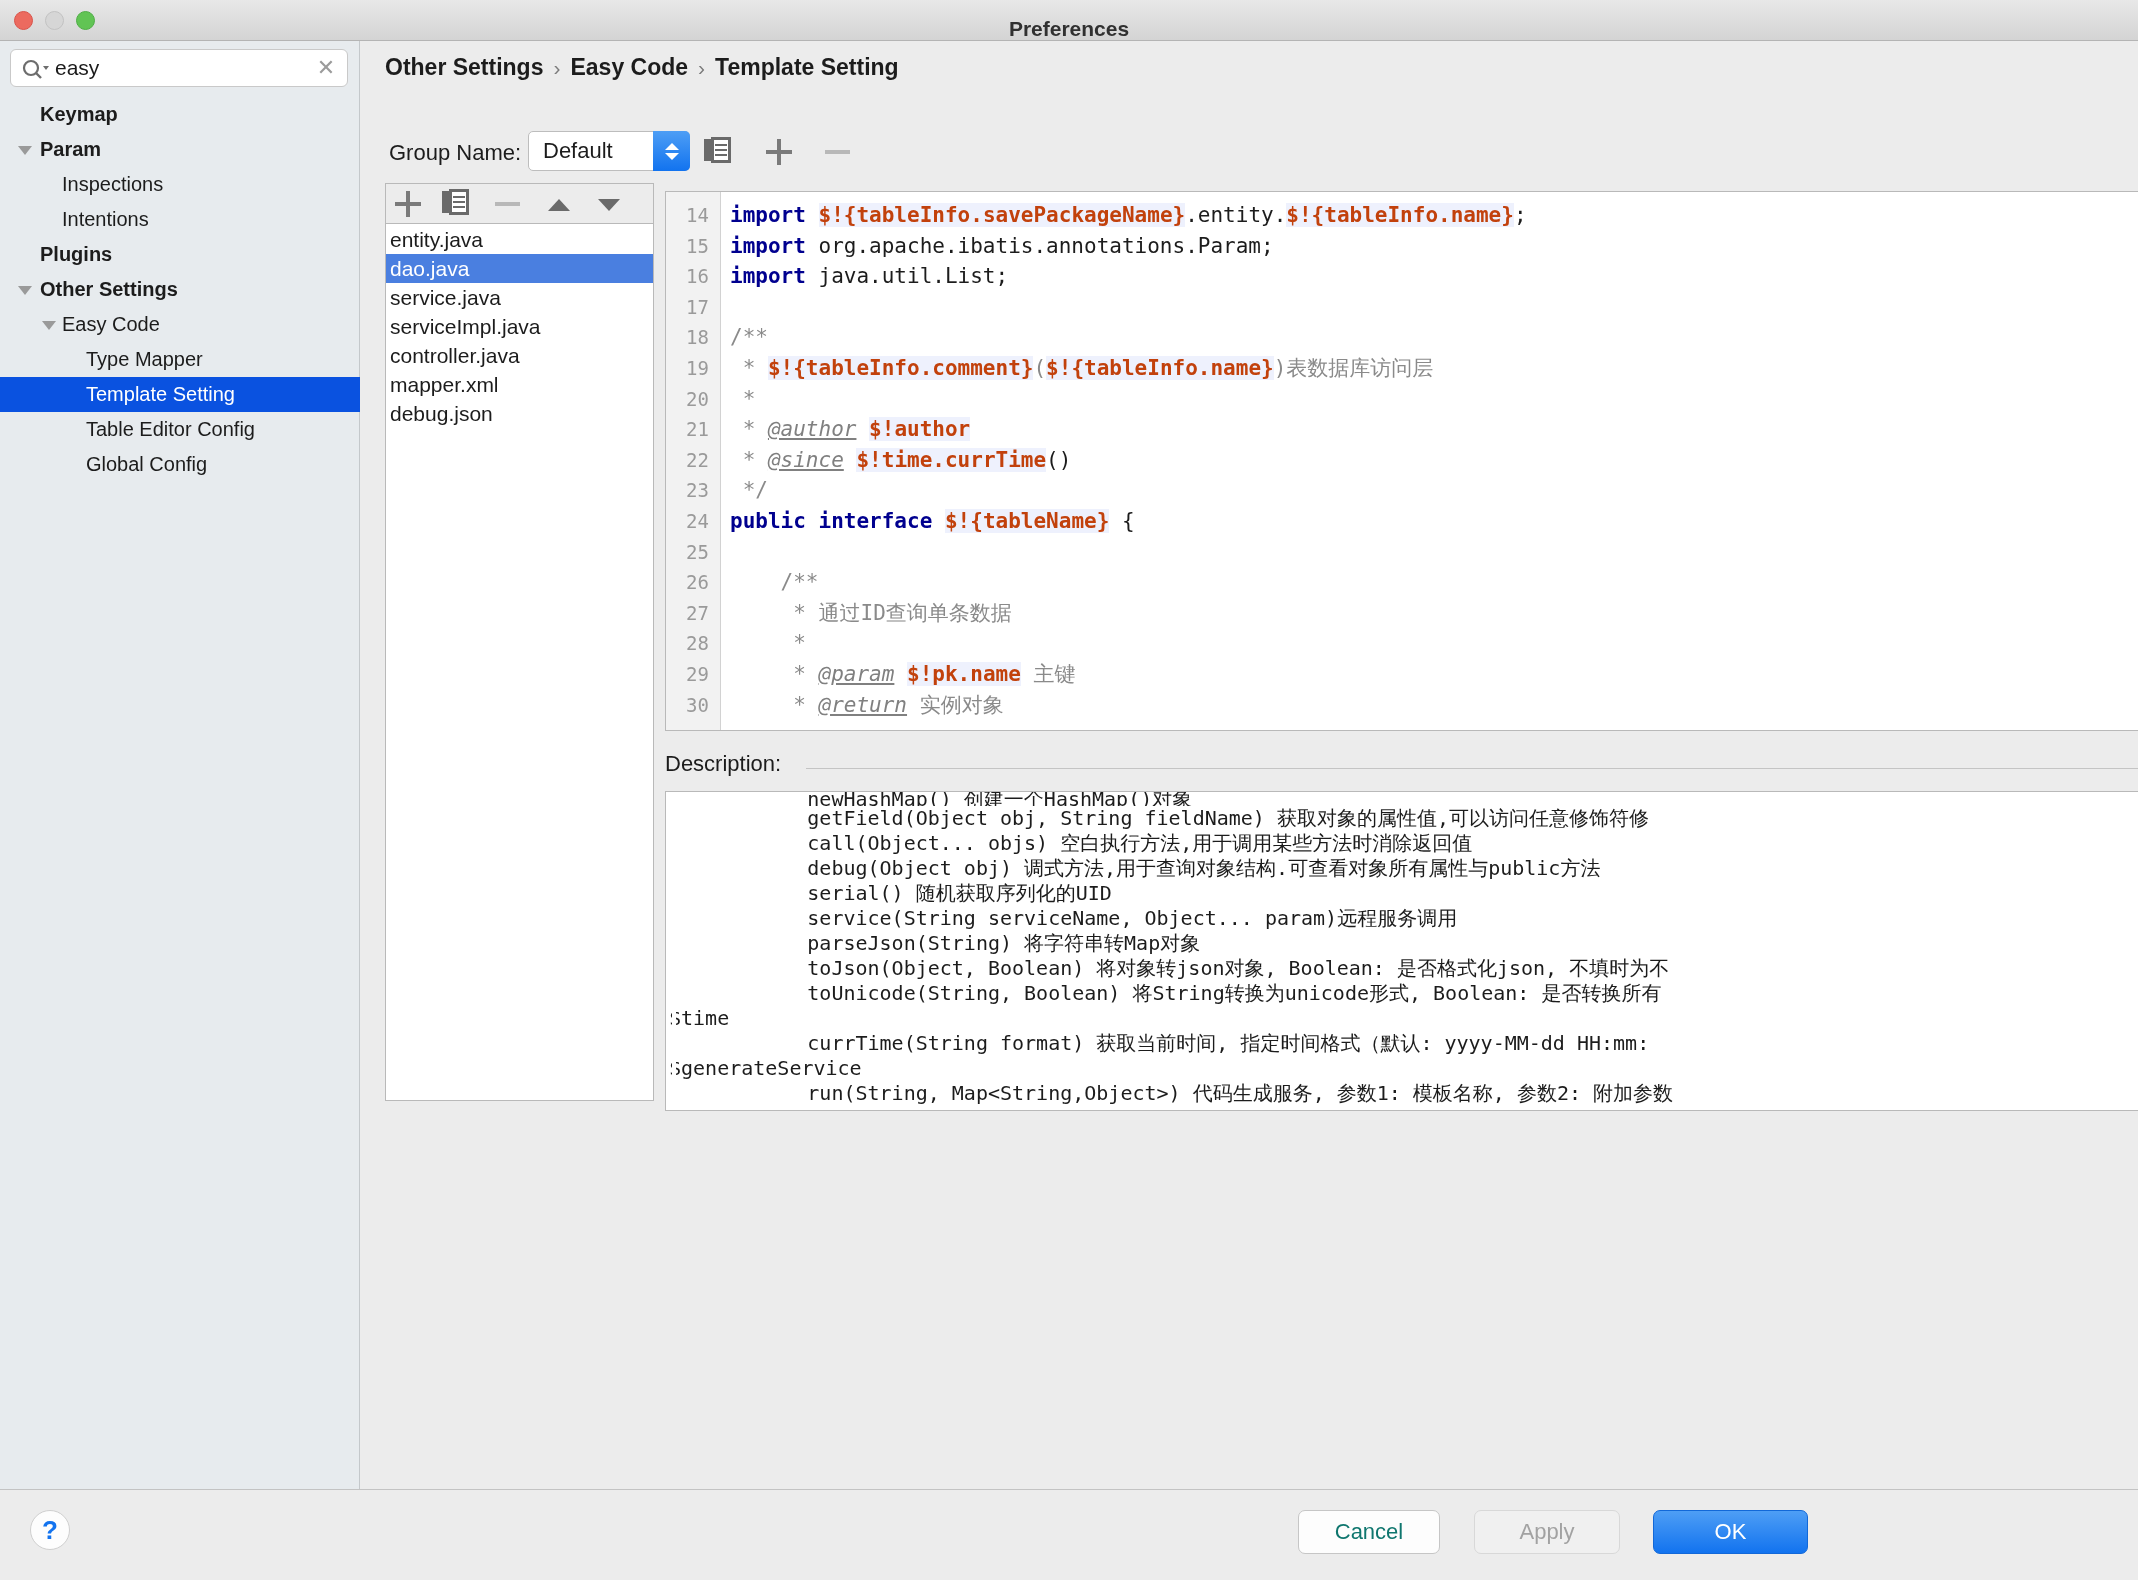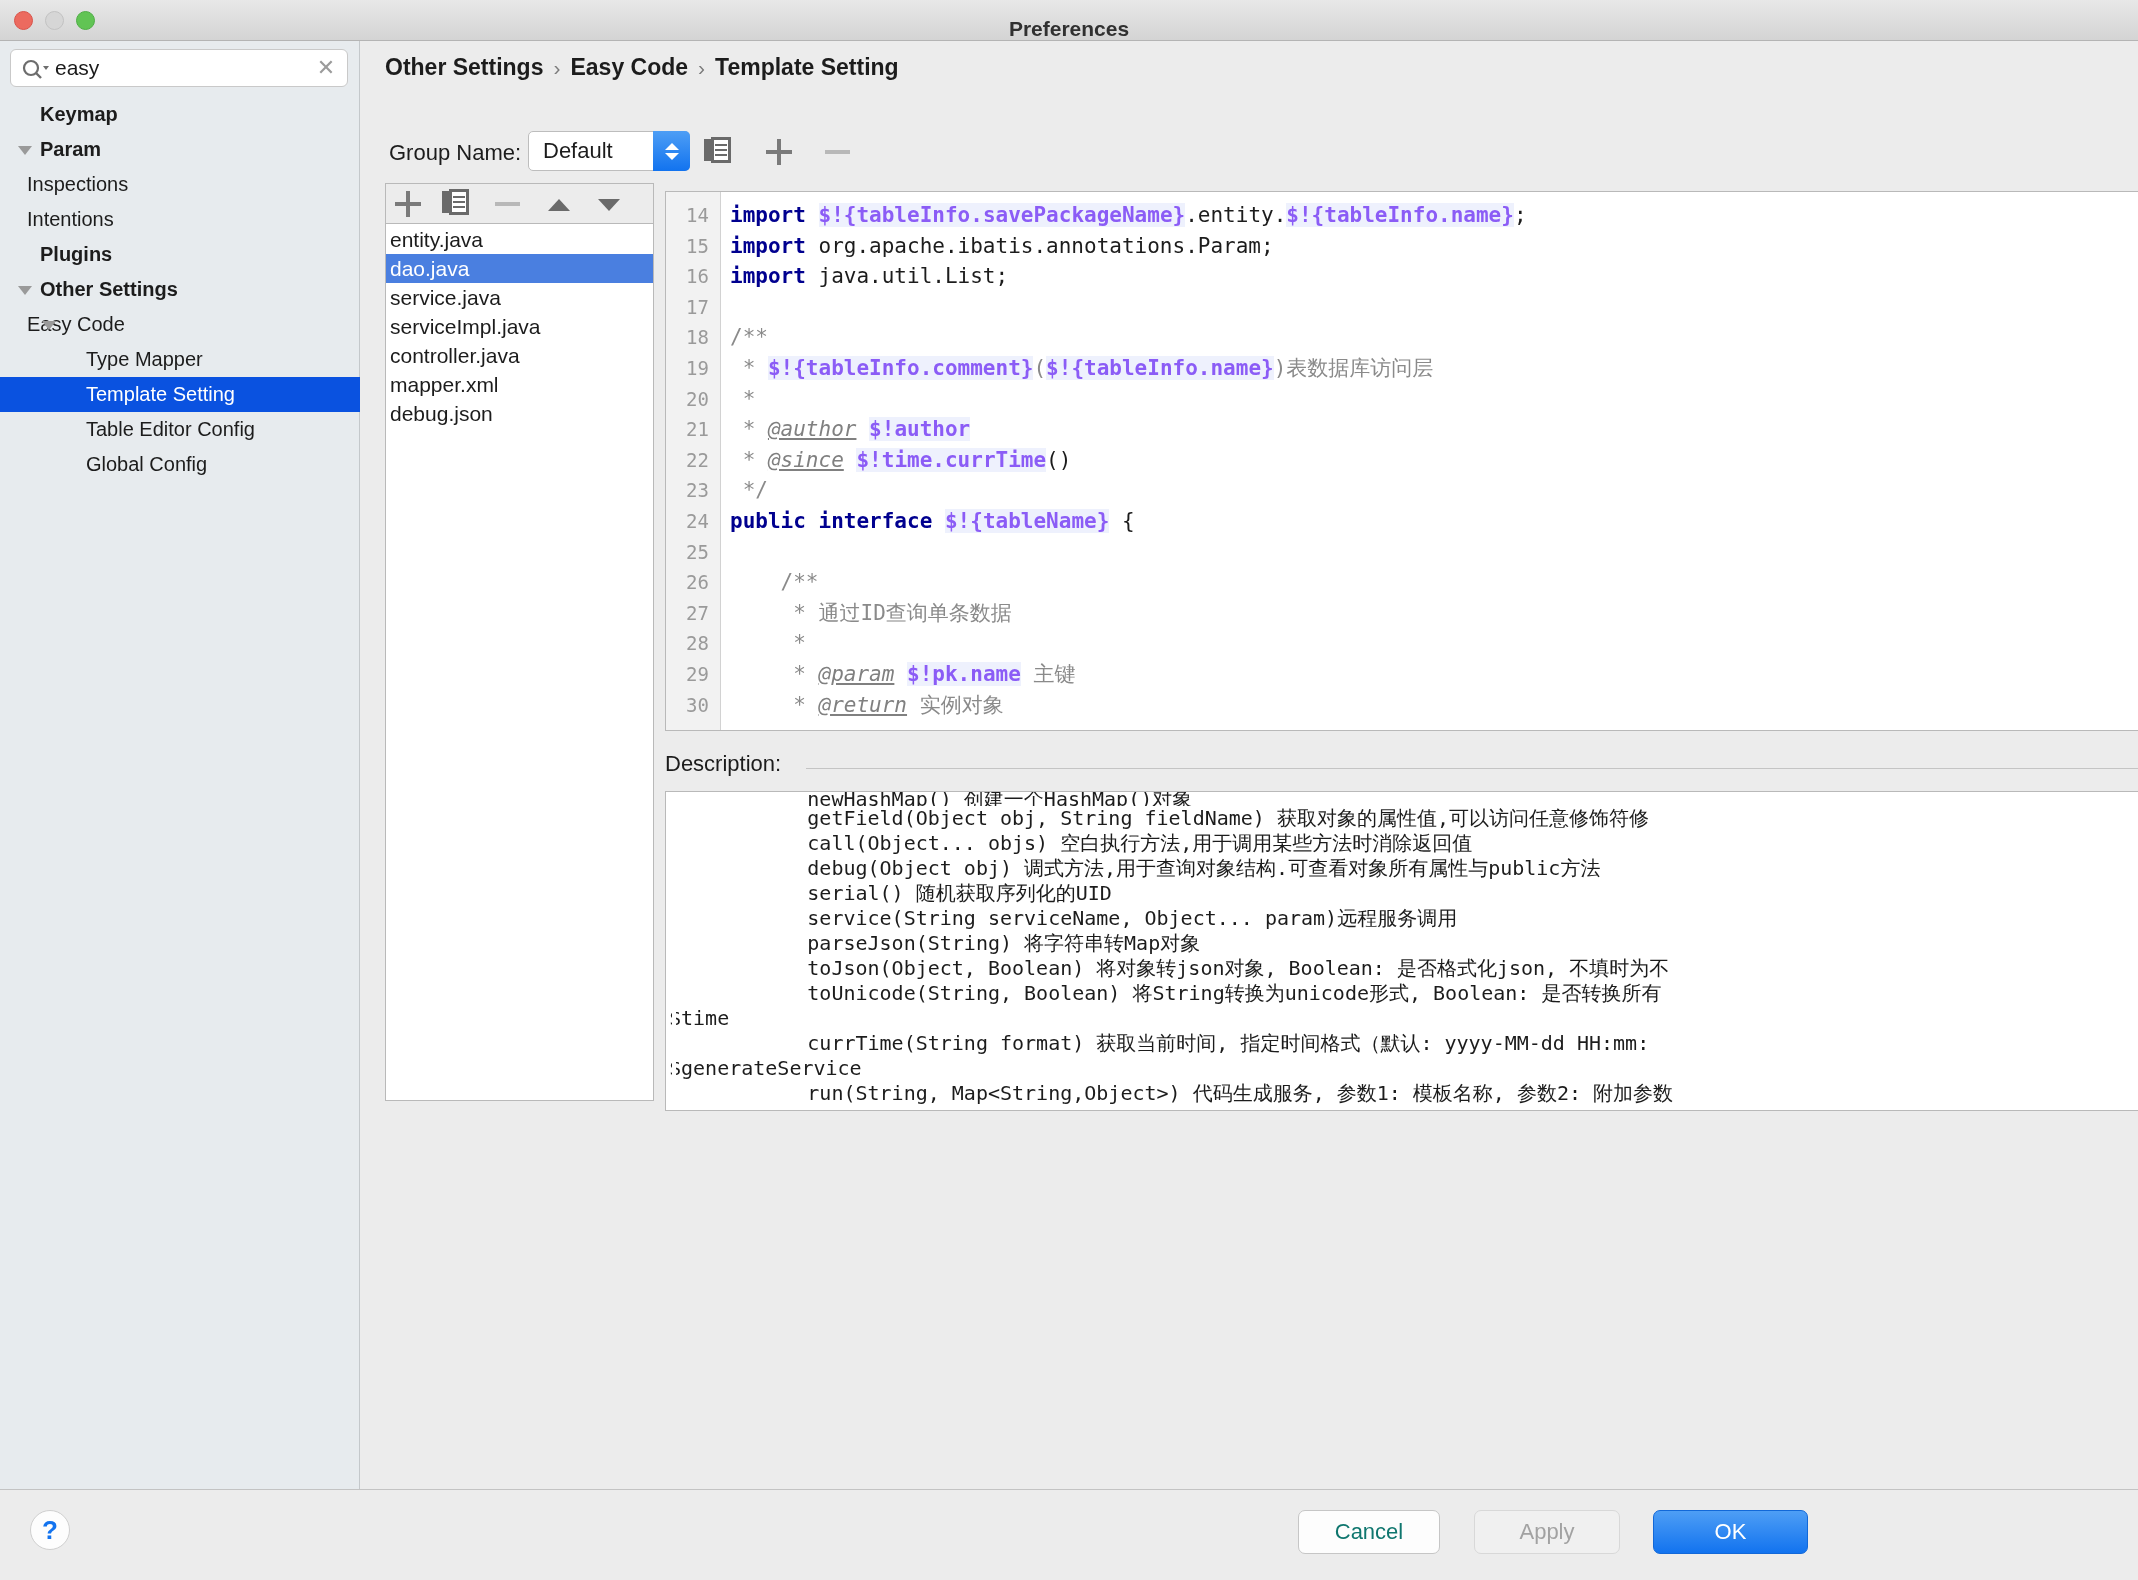--- a/index.html
+++ b/index.html
@@ -49,21 +49,21 @@
     position: absolute; right: 10px; top: 7px; width: 22px; height: 22px;
     color: #9b9b9b; font-size: 22px; line-height: 22px; text-align: center;
     cursor: pointer;
   }
   .tree { position: absolute; left: 0; top: 56px; width: 360px; }
   .tree-item {
     position: relative; height: 35px; line-height: 35px;
     font-size: 20px; color: #1c1c1c; white-space: nowrap;
   }
   .tree-item.lvl0 { padding-left: 40px; font-weight: bold; }
-  .tree-item.lvl1 { padding-left: 27px; }
+  .tree-item.lvl1 { padding-left: 62px; }
   .tree-item.lvl2 { padding-left: 86px; }
   .tree-item.selected { background: #0a52e0; color: #ffffff; }
   .twisty {
     position: absolute; width: 0; height: 0; top: 14px;
     border-left: 7px solid transparent; border-right: 7px solid transparent;
     border-top: 9px solid #9a9a9a;
   }
   .twisty.t0 { left: 18px; }
   .twisty.t1 { left: 42px; }
 
@@ -177,21 +177,21 @@
     height: 30.6px; line-height: 30.6px; white-space: pre;
     font-family: "DejaVu Sans Mono", monospace; font-size: 21px; color: #1c1c1c;
   }
   .gl {
     height: 30.6px; line-height: 30.6px; text-align: right; padding-right: 11px;
     font-family: "DejaVu Sans Mono", monospace; font-size: 19px; color: #9a9a9a;
   }
   .code-lines { padding-left: 8px; padding-top: 8px; }
   .gutter-lines { padding-top: 8px; }
   .kw  { color: #00008f; font-weight: bold; }
-  .vel { color: #8b5cf6; font-weight: bold; background: #eef1fd; }
+  .vel { color: #c2410c; font-weight: bold; background: #eef1fd; }
   .cmt { color: #8a8a8a; }
   .tag { color: #808080; font-style: italic; text-decoration: underline; }
 
   
   .desc-label {
     position: absolute; left: 304px; top: 710px;
     font-size: 22px; color: #1c1c1c; background: #ececec;
     padding-right: 12px; z-index: 2;
   }
   .desc-rule {

